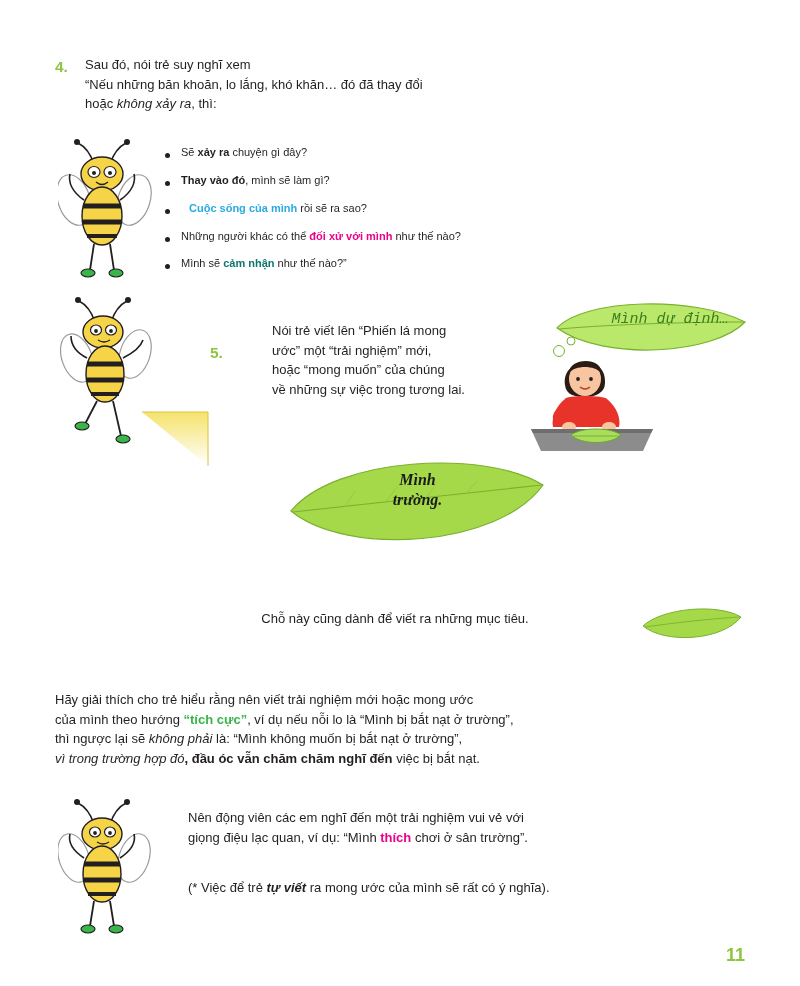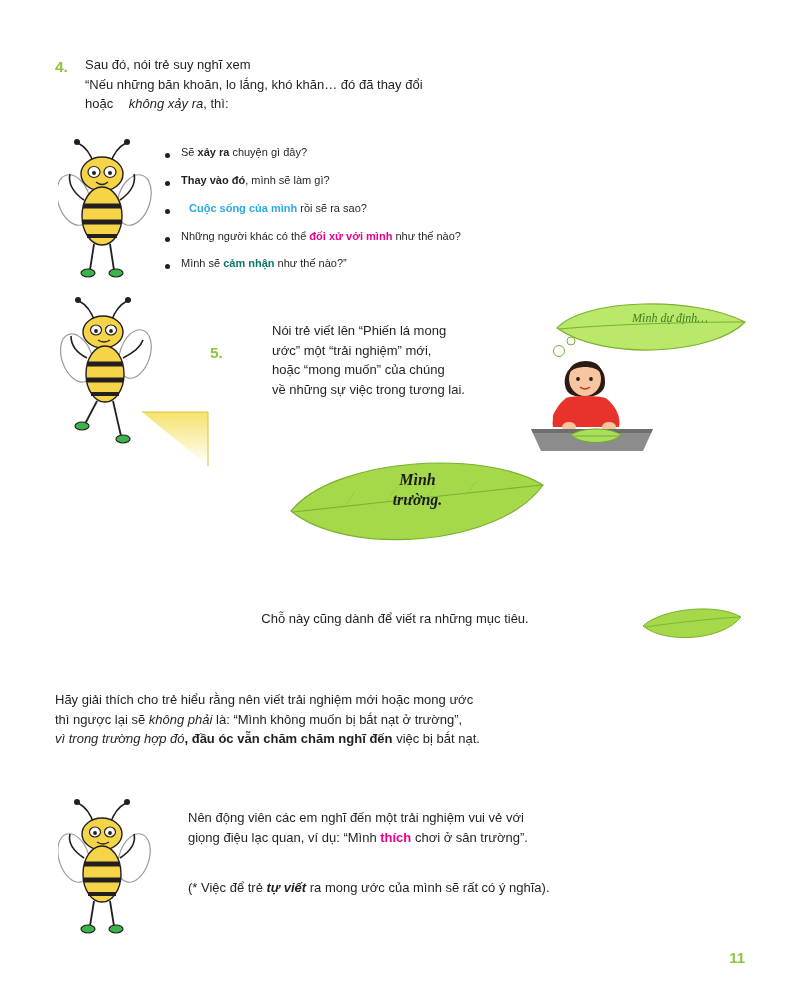--- a/index.html
+++ b/index.html
@@ -37,21 +37,21 @@
     top: 55px;
     font-size: 15.5px;
     color: #8cc63f;
     font-weight: bold;
   }
   #step4-text {
     left: 85px;
     top: 55px;
     width: 560px;
   }
-  .i-k { font-style: italic; margin-left: 12px; }
+  .i-k { font-style: italic; }
 
   
   #bullets {
     position: absolute;
     left: 165px;
     top: 145px;
     width: 520px;
     list-style: none;
     margin: 0;
     padding: 0;
@@ -118,21 +118,21 @@
     left: 188px;
     top: 878px;
     width: 520px;
   }
 
   
   #page-number {
     position: absolute;
     right: 55px;
     bottom: 20px;
-    font-size: 15px;
+    font-size: 18px;
     font-weight: bold;
     color: #8cc63f;
   }
 
   
   .leaf-wrap { position: absolute; }
   .leaf-text {
     position: absolute;
     text-align: center;
     font-family: "Liberation Serif", serif;
@@ -143,23 +143,23 @@
   }
 
   #leaf-big { left: 285px; top: 455px; }
   #leaf-small { left: 640px; top: 605px; }
   #leaf-thought { left: 545px; top: 296px; }
   #thought-text {
     position: absolute;
     left: 590px; top: 311px;
     width: 160px;
     text-align: center;
-    font-family: Liberation Serif, serif;
+    font-family: Liberation Mono, monospace;
     font-style: italic;
-    font-size: 12px;
+    font-size: 15px;
     color: #3a7d1e;
   }
 
   
   .art { position: absolute; }
   #bee1 { left: 58px; top: 138px; }
   #bee2 { left: 55px; top: 296px; }
   #bee3 { left: 58px; top: 798px; }
   #girl { left: 525px; top: 335px; }
   #yellow-plat { left: 140px; top: 410px; }
@@ -315,20 +315,23 @@
 
   <div class="blk" id="mid-caption">Chỗ này cũng dành để viết ra những mục tiêu.</div>
   <svg class="leaf-wrap" id="leaf-small" width="105" height="40" viewBox="0 0 105 40">
     <path d="M3 21 C22 3, 78 -2, 101 12 C82 36, 25 39, 3 21 Z" fill="#a6d94a" stroke="#7ab02e" stroke-width="1"></path>
     <path d="M5 22 C40 17, 80 13, 100 12" stroke="#7ab02e" stroke-width="0.9" fill="none"></path>
   </svg>
 
   <div class="blk" id="explain">
     <div>Hãy giải thích cho trẻ hiểu rằng nên viết trải nghiệm mới hoặc mong ước</div>
     <div>
+      <span>của mình theo hướng </span><b class="hl-green">“tích cực”</b><span>, ví dụ nếu nỗi lo là “Mình bị bắt nạt ở trường”,</span>
+    </div>
+    <div>
       <span>thì ngược lại sẽ </span><i>không phải</i><span> là: “Mình không muốn bị bắt nạt ở trường”,</span>
     </div>
     <div>
       <i>vì trong trường hợp đó</i><b>, đầu óc vẫn chăm chăm nghĩ đến</b><span> việc bị bắt nạt.</span>
     </div>
   </div>
 
   <svg class="art" id="bee3" width="95" height="140" viewBox="0 0 95 140">
     <path d="M36 26 C32 14, 26 8, 20 5" stroke="#231f20" stroke-width="1.6" fill="none"></path>
     <path d="M52 26 C56 14, 62 8, 68 5" stroke="#231f20" stroke-width="1.6" fill="none"></path>

